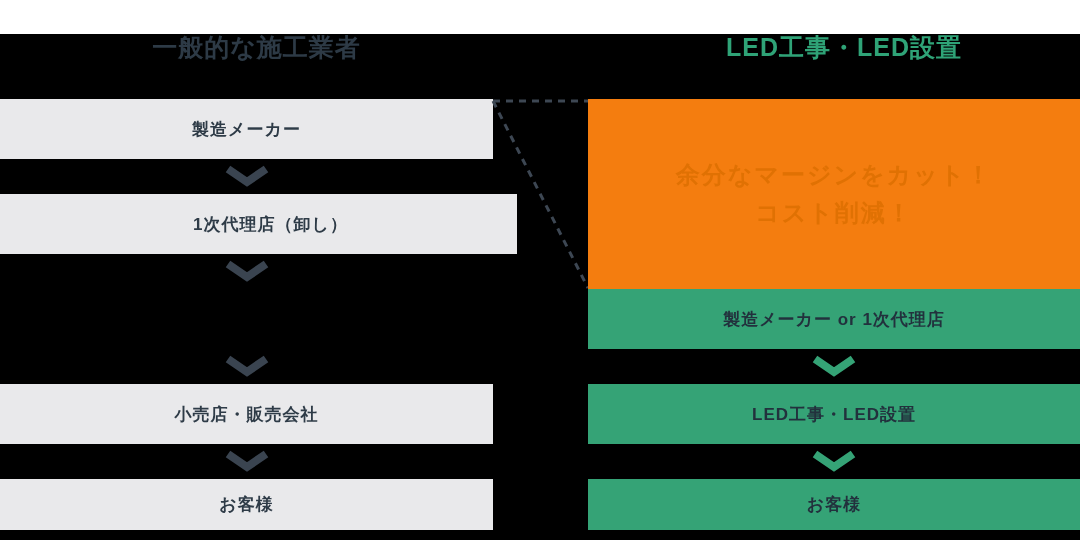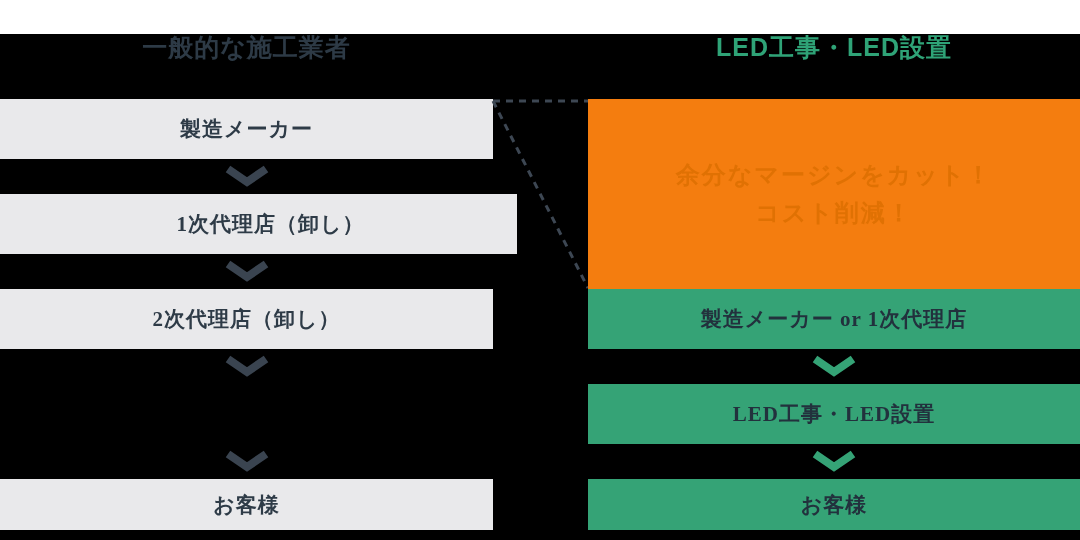--- a/index.html
+++ b/index.html
@@ -7,29 +7,29 @@
     width: 1080px; height: 540px; overflow: hidden;
     background: #000000;
     font-family: "Liberation Sans", "DejaVu Sans", sans-serif;
   }
   .stage { position: absolute; left: 0; top: 0; width: 1080px; height: 540px; background: #000000; }
 
   .top-strip { position: absolute; left: 0; top: 0; width: 1080px; height: 34px; background: #ffffff; }
 
   .col-header {
     position: absolute; top: 31px; height: 32px; line-height: 32px;
-    font-size: 25px; font-weight: bold; text-align: center; letter-spacing: 1px;
+    font-size: 25px; font-weight: bold; text-align: center; letter-spacing: 1px; padding-left: 10px;
   }
   .col-header.left  { left: 0;    width: 493px; color: #2d3a46; }
   .col-header.right { left: 588px; width: 492px; color: #2fa377; }
 
   .box {
     position: absolute; height: 60px;
     display: flex; align-items: center; justify-content: center;
-    font-size: 21px; font-weight: bold; letter-spacing: 1px; font-family: Liberation Serif, serif;
+    font-size: 17px; font-weight: bold; letter-spacing: 1px;
   }
   .box.gray  { left: 0;    width: 493px; background: #e9e9eb; color: #2e3b47; }
   .box.green { left: 588px; width: 492px; background: #35a376; color: #22313d; }
   .r1 { top: 99px; }
   .r2 { top: 194px; padding-left: 24px; }
   .r3 { top: 289px; }
   .r4 { top: 384px; }
   .r5 { top: 479px; height: 51px; }
 
   .orange-box {
@@ -72,28 +72,28 @@
   </div>
 
   <div class="box gray r2">1次代理店（卸し）</div>
 
   <div class="arrow lcol a2">
     <svg viewBox="0 0 48 22">
       <polyline points="5,4 24,17 43,4" fill="none" stroke-width="8"></polyline>
     </svg>
   </div>
 
-  <div class="box gray r3">2次代理店（卸し）</div>
 
   <div class="arrow lcol a3">
     <svg viewBox="0 0 48 22">
       <polyline points="5,4 24,17 43,4" fill="none" stroke-width="8"></polyline>
     </svg>
   </div>
 
+  <div class="box gray r4">小売店・販売会社</div>
 
   <div class="arrow lcol a4">
     <svg viewBox="0 0 48 22">
       <polyline points="5,4 24,17 43,4" fill="none" stroke-width="8"></polyline>
     </svg>
   </div>
 
   <div class="box gray r5">お客様</div>
 
   <svg class="connector" viewBox="0 0 104 198">

